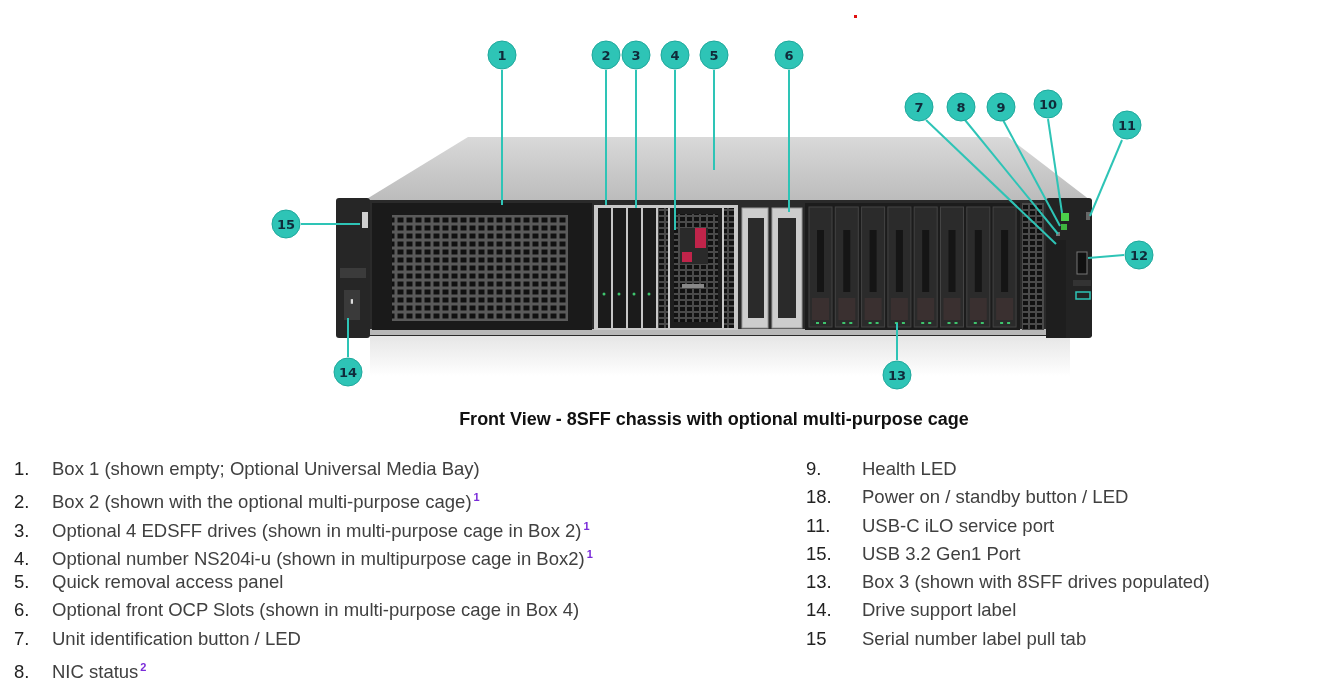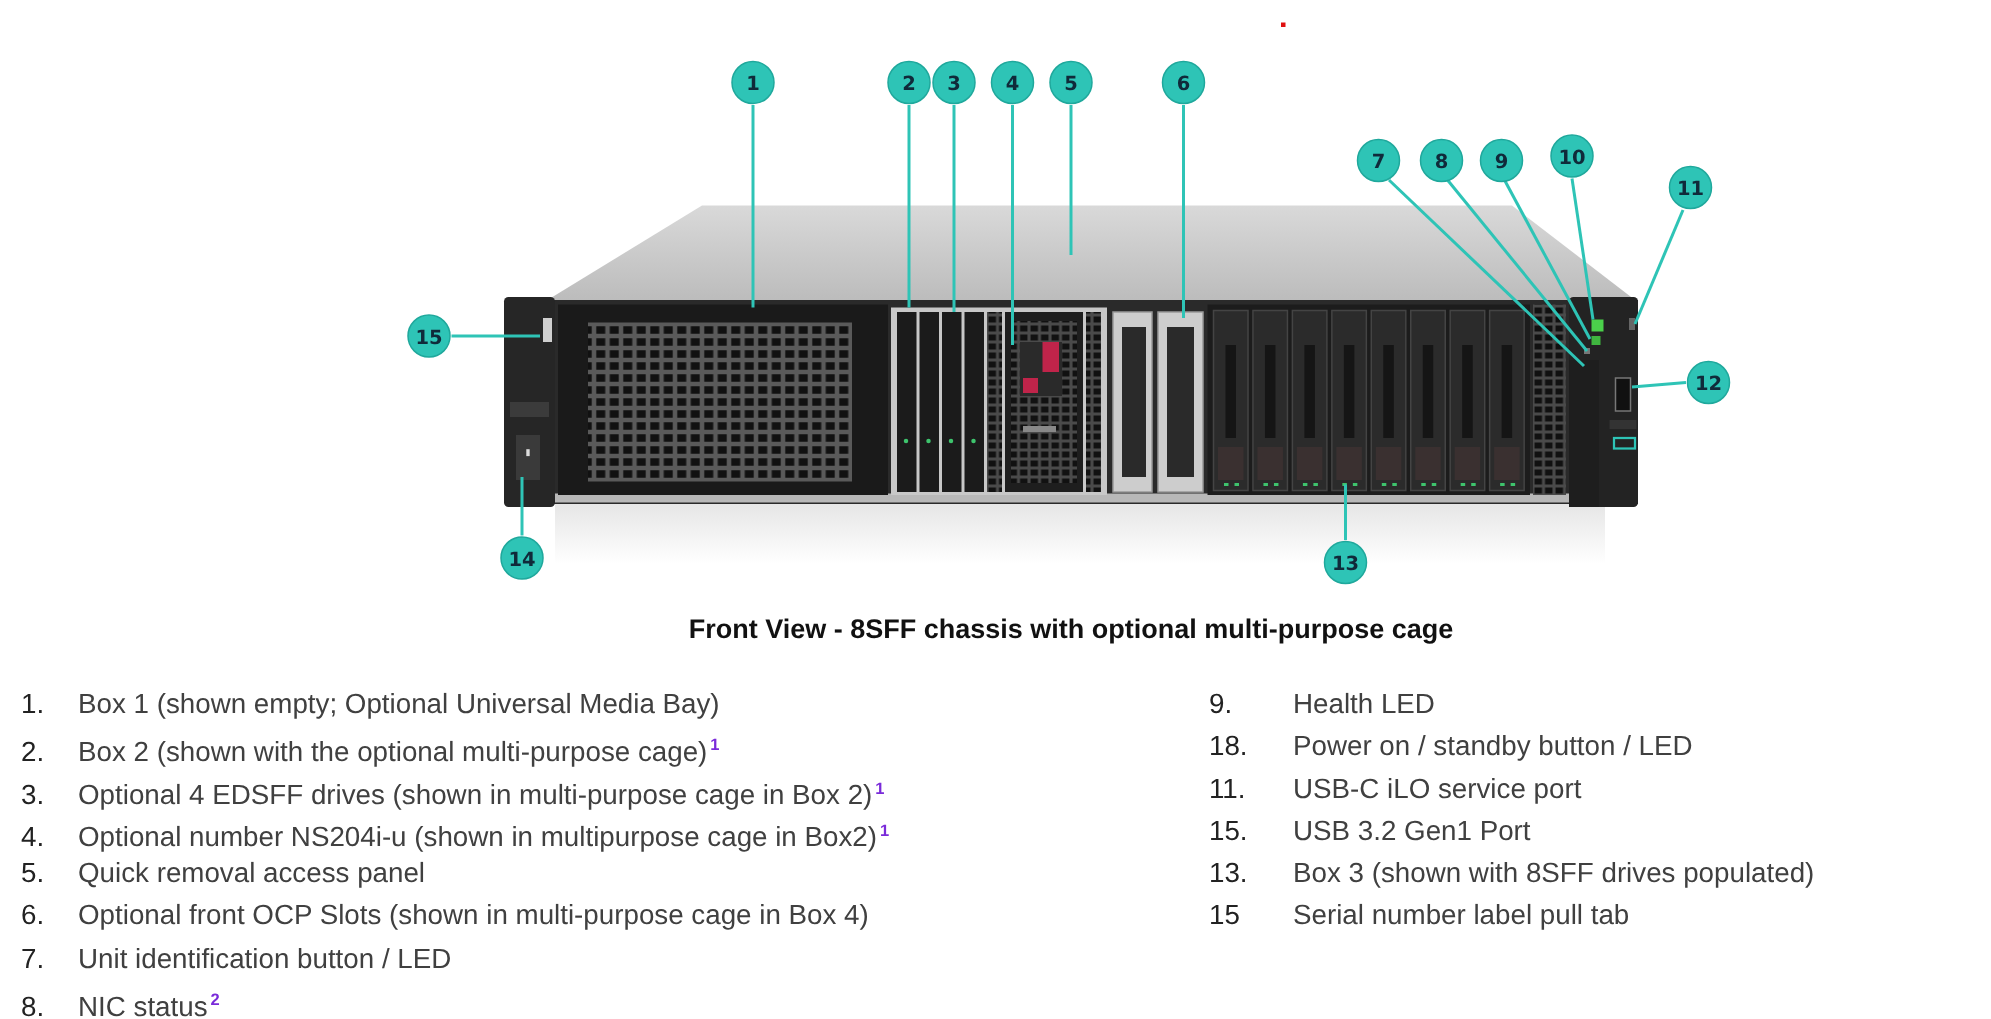--- a/index.html
+++ b/index.html
@@ -251,14 +251,15 @@
     <li><span class="num">6.</span><span class="txt">Optional front OCP Slots (shown in multi-purpose cage in Box 4)</span></li>
     <li><span class="num">7.</span><span class="txt">Unit identification button / LED</span></li>
     <li><span class="num">8.</span><span class="txt">NIC status</span><sup>2</sup></li>
   </ol>
 <ol class="legend" id="legend-right">
     <li><span class="num">9.</span><span class="txt">Health LED</span></li>
     <li><span class="num">18.</span><span class="txt">Power on / standby button / LED</span></li>
     <li><span class="num">11.</span><span class="txt">USB-C iLO service port</span></li>
     <li><span class="num">15.</span><span class="txt">USB 3.2 Gen1 Port</span></li>
     <li><span class="num">13.</span><span class="txt">Box 3 (shown with 8SFF drives populated)</span></li>
+    <li><span class="num">14.</span><span class="txt">Drive support label</span></li>
     <li><span class="num">15</span><span class="txt">Serial number label pull tab</span></li>
   </ol>
 
 </body></html>

